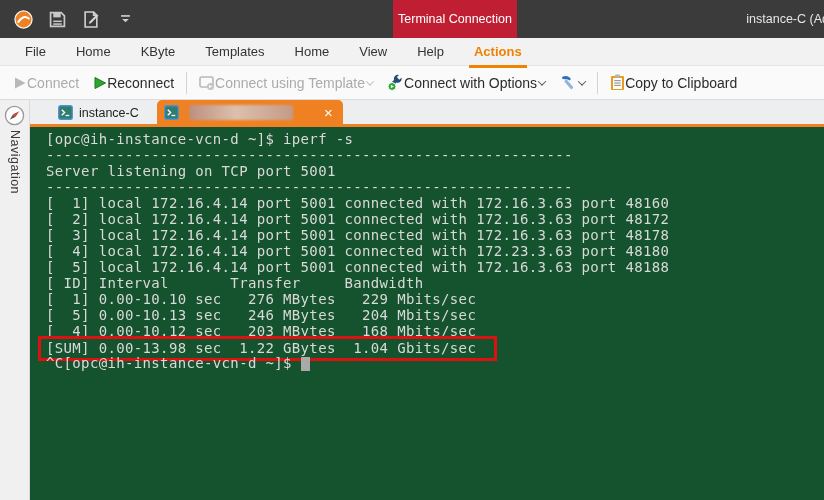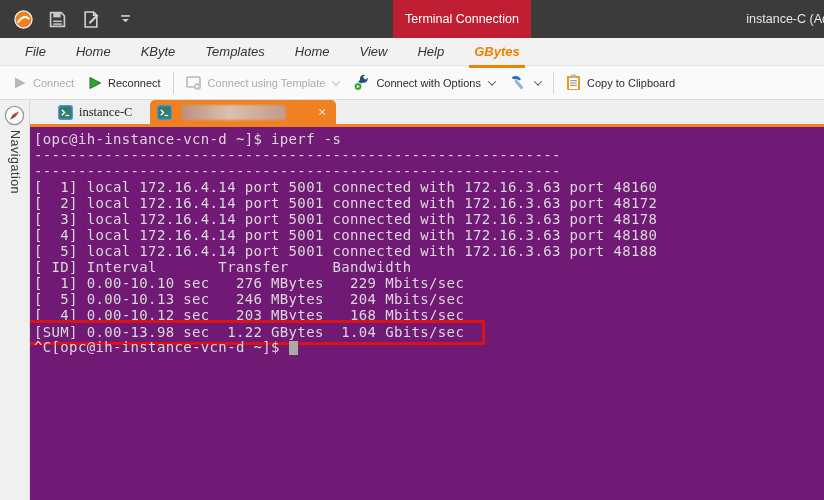--- a/index.html
+++ b/index.html
@@ -3,56 +3,56 @@
 <meta charset="utf-8">
 <style>
   * { box-sizing: border-box; margin: 0; padding: 0; }
   html,body { width:824px; height:500px; overflow:hidden; }
   body { font-family:"Liberation Sans", sans-serif; font-size:13px; background:#f0f0f0; position:relative; }
 
   
   .titlebar { position:relative; height:38px; background:#3b3b3b; display:flex; align-items:center; padding-left:12px; }
   .tb-icons { display:flex; align-items:center; gap:12px; }
   .tb-btn { display:flex; align-items:center; justify-content:center; width:22px; height:22px; }
-  .app-tab { position:absolute; left:393px; top:0; width:138px; height:38px; background:#c01e33; color:#fff;
+  .app-tab { position:absolute; left:393px; top:0; width:124px; height:38px; background:#c01e33; color:#fff;
              display:flex; align-items:center; justify-content:center; font-size:12.5px; }
   .win-title { position:absolute; right:-5px; top:50%; transform:translateY(-50%); color:#e6e6e6;
                font-size:12.5px; white-space:nowrap; }
 
   
   .menubar { height:28px; background:#f2f2f2; display:flex; align-items:center; padding-left:10px; border-bottom:1px solid #e6e6e6;}
-  .menu-item { padding:5px 15px; color:#333; font-size:13px; cursor:default;font-style:italic; }
+  .menu-item { padding:5px 15px; color:#333; font-size:13px; cursor:default; }
   .menu-item.active { color:#ef8200; font-weight:bold; position:relative; }
   .menu-item.active::after { content:""; position:absolute; left:10px; right:10px; bottom:-4px; height:3px; background:#ef8200; }
 
   
   .toolbar { height:34px; background:#fafafa; display:flex; align-items:center; padding-left:6px; border-bottom:1px solid #dcdcdc; }
-  .tool-btn { display:flex; align-items:center; gap:6px; padding:5px 7px; color:#2b2b2b; font-size:11px; white-space:nowrap; }
+  .tool-btn { display:flex; align-items:center; padding:5px 7px; color:#2b2b2b; font-size:14px; white-space:nowrap; }
   .tool-btn.disabled { color:#ababab; }
   .tool-sep { width:1px; height:22px; background:#d4d4d4; margin:0 5px; }
   .chev { width:6px; height:6px; border-right:1.4px solid #555; border-bottom:1.4px solid #555;
           transform:rotate(45deg) translate(-1px,-1px); display:inline-block; margin-left:2px; }
   .disabled .chev { border-color:#bdbdbd; }
 
   
   .workspace { display:flex; height:400px; }
   .sidebar { width:30px; background:#f0f0f0; border-right:1px solid #dadada; display:flex; flex-direction:column; align-items:center; padding-top:5px; }
   .side-label { writing-mode:vertical-rl; font-size:12.5px; color:#3a3a3a; margin-top:4px; letter-spacing:0.5px; }
   .main { flex:1; display:flex; flex-direction:column; min-width:0; }
 
   
-  .tabstrip { height:27px; background:#eceef0; display:flex; align-items:flex-end; border-bottom:3px solid #ef8122; padding-left:18px;font-family:Liberation Serif, serif; }
+  .tabstrip { height:27px; background:#eceef0; display:flex; align-items:flex-end; border-bottom:3px solid #ef8122; padding-left:18px; }
   .term-tab { display:flex; align-items:center; gap:6px; height:23px; padding:0 10px; font-size:12.5px; color:#222; }
   .term-tab.active { background:#ef8122; border-radius:5px 5px 0 0; height:24px; width:186px; margin-left:8px; padding:0 7px; }
   .redacted { width:104px; height:15px; border-radius:2px; margin-left:4px;
               background:linear-gradient(90deg,#bd8f80,#dcc0ad 45%,#c49a88); filter:blur(1.2px); }
   .tab-close { margin-left:auto; color:#fff; font-size:15px; line-height:1; padding:0 3px; }
 
   
-  .terminal { flex:1; background:#701a75; padding:4px 0 0 4px; font-family:"DejaVu Sans Mono", monospace;
+  .terminal { flex:1; background:#14532d; padding:4px 0 0 16px; font-family:"DejaVu Sans Mono", monospace;
               font-size:14px; line-height:16px; color:#d9d9d9; letter-spacing:0.35px; overflow:hidden; }
   .tline { white-space:pre; height:16px; }
   .sum-box { display:inline-block; white-space:pre; margin-left:-5px; padding:1px 18px 2px 5px; outline:3px solid #dd1111; }
   .cursor { display:inline-block; width:9px; height:14px; background:#a9a9a9; vertical-align:text-bottom; margin-left:9px; }
 </style>
 </head>
 <body>
 
 <div class="titlebar">
   <div class="tb-icons">
@@ -89,21 +89,21 @@
 </div>
 
 <div class="menubar">
   <span class="menu-item">File</span>
   <span class="menu-item">Home</span>
   <span class="menu-item">KByte</span>
   <span class="menu-item">Templates</span>
   <span class="menu-item">Home</span>
   <span class="menu-item">View</span>
   <span class="menu-item">Help</span>
-  <span class="menu-item active">GBytes</span>
+  <span class="menu-item active">Actions</span>
 </div>
 
 <div class="toolbar">
   <span class="tool-btn disabled">
     <svg width="14" height="14" viewBox="0 0 14 14">
         <path d="M2 1.5 L12.5 7 L2 12.5z" fill="#b8b8b8"></path>
       </svg>
     <span>Connect</span>
   </span>
   <span class="tool-btn">
@@ -183,25 +183,26 @@
             <rect x="8" y="10.5" width="4" height="1.4" fill="#fff"></rect>
           </svg>
         <span class="redacted"></span>
         <span class="tab-close">×</span>
       </div>
     </div>
 
     <div class="terminal">
       <div class="tline">[opc@ih-instance-vcn-d ~]$ iperf -s</div>
       <div class="tline">------------------------------------------------------------</div>
+      <div class="tline">Server listening on TCP port 5001</div>
       <div class="tline">------------------------------------------------------------</div>
       <div class="tline">[  1] local 172.16.4.14 port 5001 connected with 172.16.3.63 port 48160</div>
       <div class="tline">[  2] local 172.16.4.14 port 5001 connected with 172.16.3.63 port 48172</div>
       <div class="tline">[  3] local 172.16.4.14 port 5001 connected with 172.16.3.63 port 48178</div>
-      <div class="tline">[  4] local 172.16.4.14 port 5001 connected with 172.16.3.63 port 48180</div>
+      <div class="tline">[  4] local 172.16.4.14 port 5001 connected with 172.23.3.63 port 48180</div>
       <div class="tline">[  5] local 172.16.4.14 port 5001 connected with 172.16.3.63 port 48188</div>
       <div class="tline">[ ID] Interval       Transfer     Bandwidth</div>
       <div class="tline">[  1] 0.00-10.10 sec   276 MBytes   229 Mbits/sec</div>
       <div class="tline">[  5] 0.00-10.13 sec   246 MBytes   204 Mbits/sec</div>
       <div class="tline">[  4] 0.00-10.12 sec   203 MBytes   168 Mbits/sec</div>
       <div class="tline"><span class="sum-box">[SUM] 0.00-13.98 sec  1.22 GBytes  1.04 Gbits/sec</span></div>
       <div class="tline"><span>^C[opc@ih-instance-vcn-d ~]$</span><span class="cursor"></span></div>
     </div>
 
   </div>

